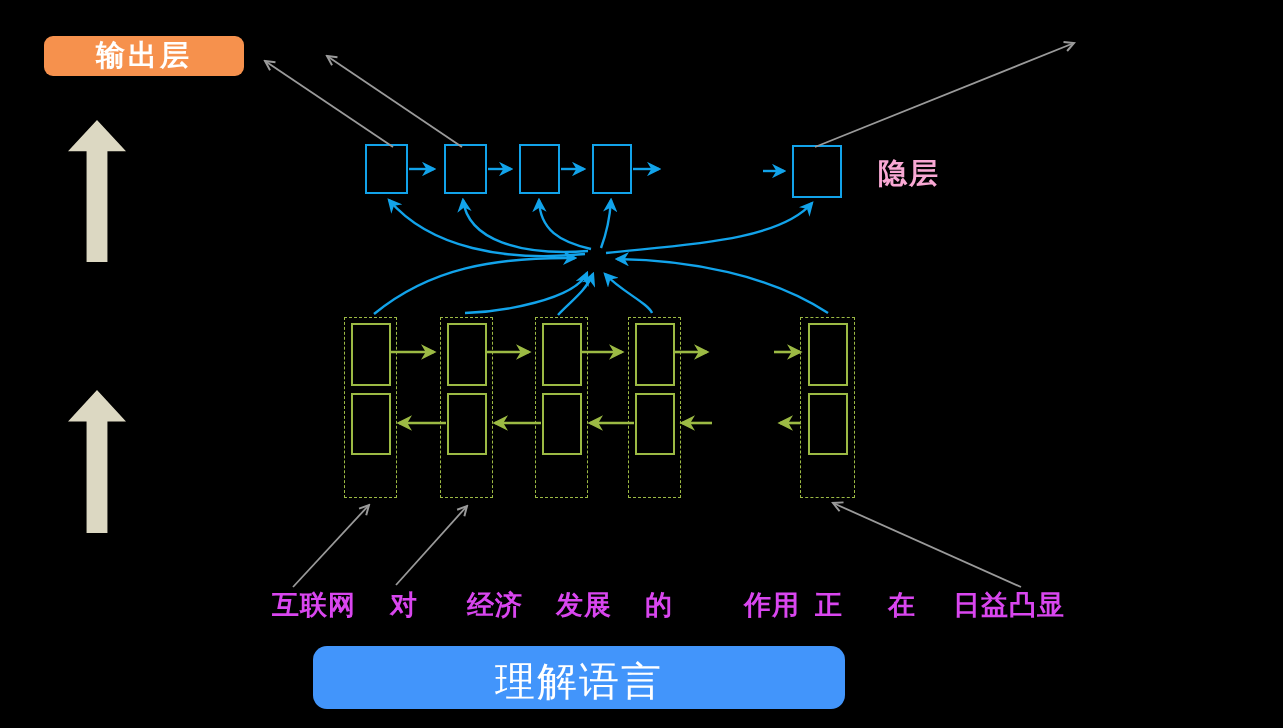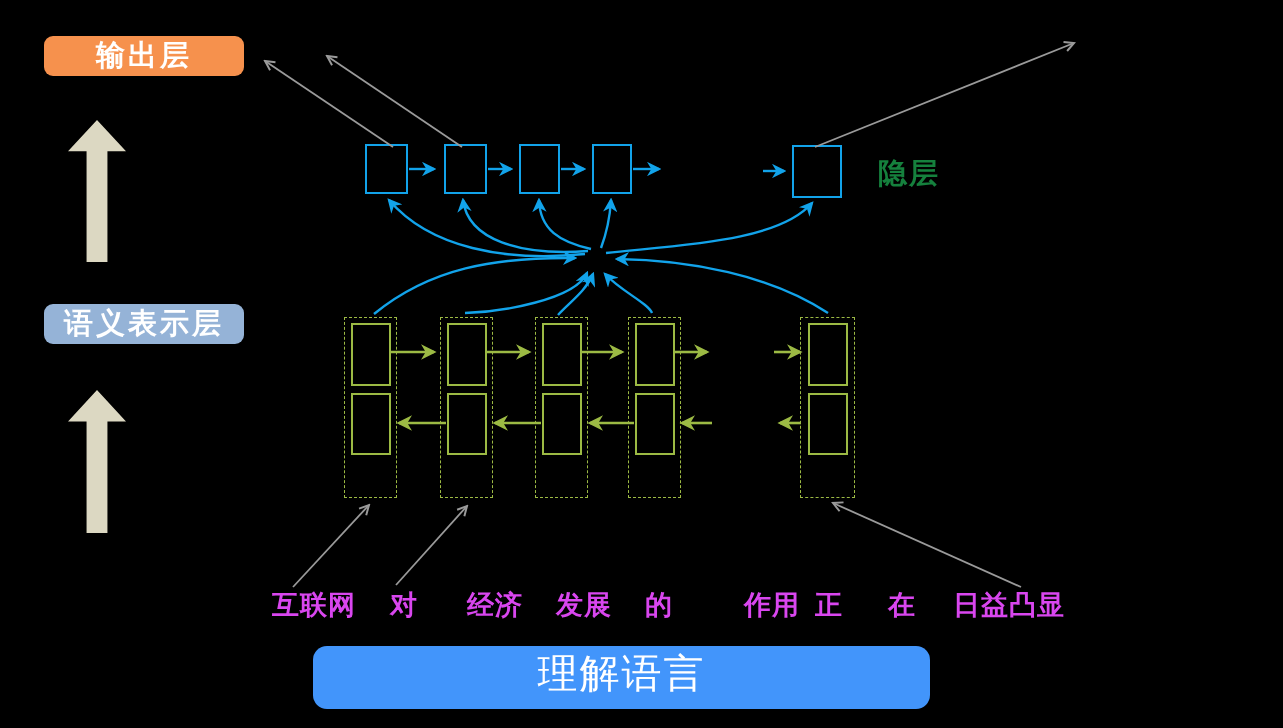--- a/index.html
+++ b/index.html
@@ -23,44 +23,41 @@
 
   
   .dec{position:absolute;top:144px;height:50px;border:2px solid #12A3EA;background:transparent;}
 
   
   .enc-col{position:absolute;top:317px;width:53px;height:181px;border:1px dashed #9CBA44;}
   .enc-cell{position:absolute;left:6px;width:40px;border:2px solid #9CBA44;}
   .enc-top{top:5px;height:63px;}
   .enc-bot{top:75px;height:62px;}
 
-  .hidden-label{position:absolute;left:878px;top:154px;font-size:29px;color:#15803d;
+  .hidden-label{position:absolute;left:878px;top:154px;font-size:29px;color:#f9a8d4;
                 letter-spacing:2px;font-weight:bold;}
   .sentence-en{position:absolute;left:221px;top:10px;font-size:23px;color:#E8810E;
                white-space:nowrap;letter-spacing:0.2px;}
   .sw{position:absolute;top:587px;font-size:27px;color:#d946ef;font-weight:600;
       letter-spacing:1px;white-space:nowrap;}
-  .banner{position:absolute;left:313px;top:646px;width:617px;height:63px;border-radius:14px;
-          background:#4295FB;color:#fff;display:flex;align-items:flex-start;justify-content:center;
+  .banner{position:absolute;left:313px;top:646px;width:532px;height:63px;border-radius:14px;
+          background:#4295FB;color:#fff;display:flex;align-items:flex-end;justify-content:center;
           gap:58px;font-size:40px;font-weight:500;letter-spacing:2px;}
   svg.connections{position:absolute;left:0;top:0;pointer-events:none;}
 </style>
 </head>
 <body>
 
 <div id="stage">
 
 
   <div class="badge badge-output">
     <span>输出层</span>
   </div>
   <div class="up-arrow up-arrow-1"></div>
-  <div class="badge badge-semantic">
-    <span>语义表示层</span>
-  </div>
   <div class="up-arrow up-arrow-2"></div>
 
   <div class="dec" style="left:365px;width:43px;"></div>
   <div class="dec" style="left:444px;width:43px;"></div>
   <div class="dec" style="left:519px;width:41px;"></div>
   <div class="dec" style="left:592px;width:40px;"></div>
   <div class="dec" style="left:792px;top:145px;width:50px;height:53px;"></div>
   <div class="hidden-label">隐层</div>
 
   <div class="enc-col" style="left:344px;">

